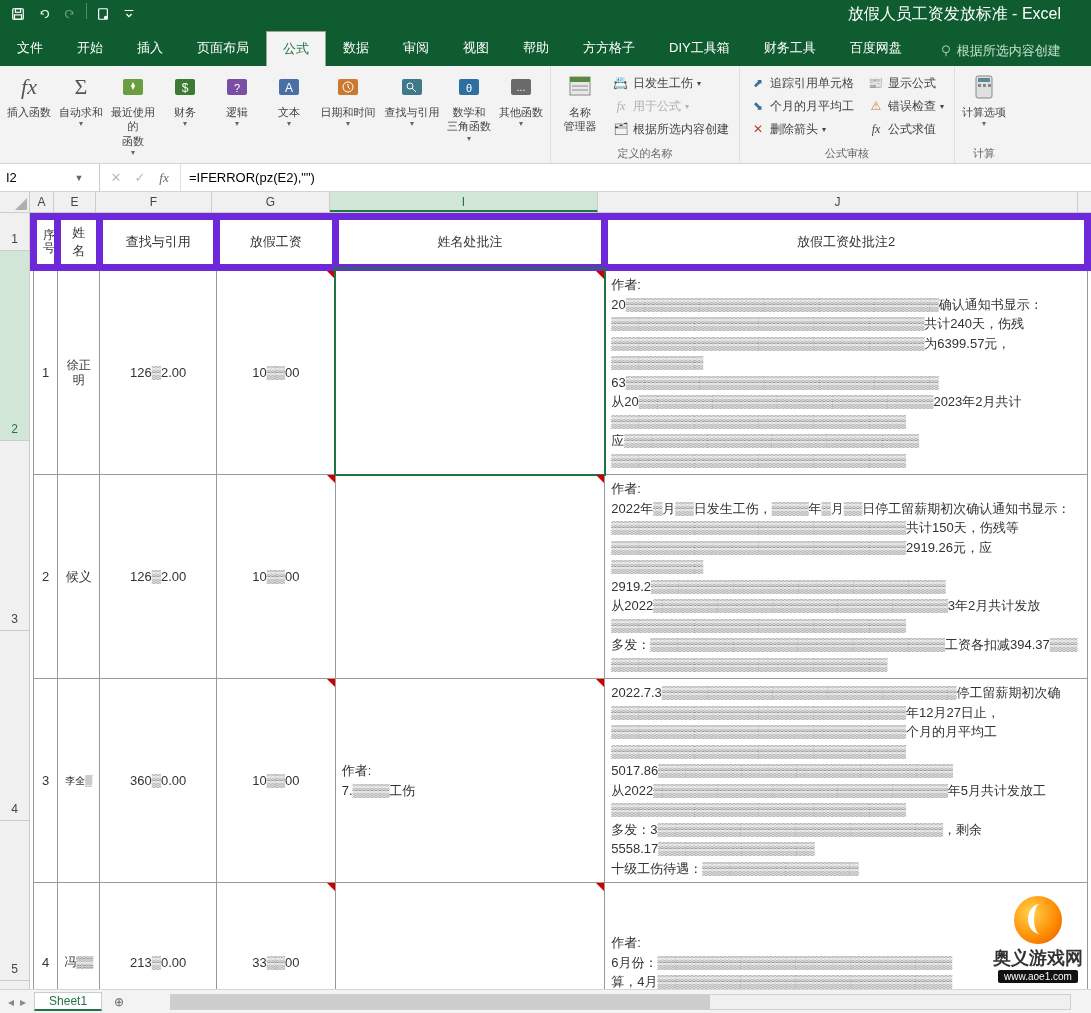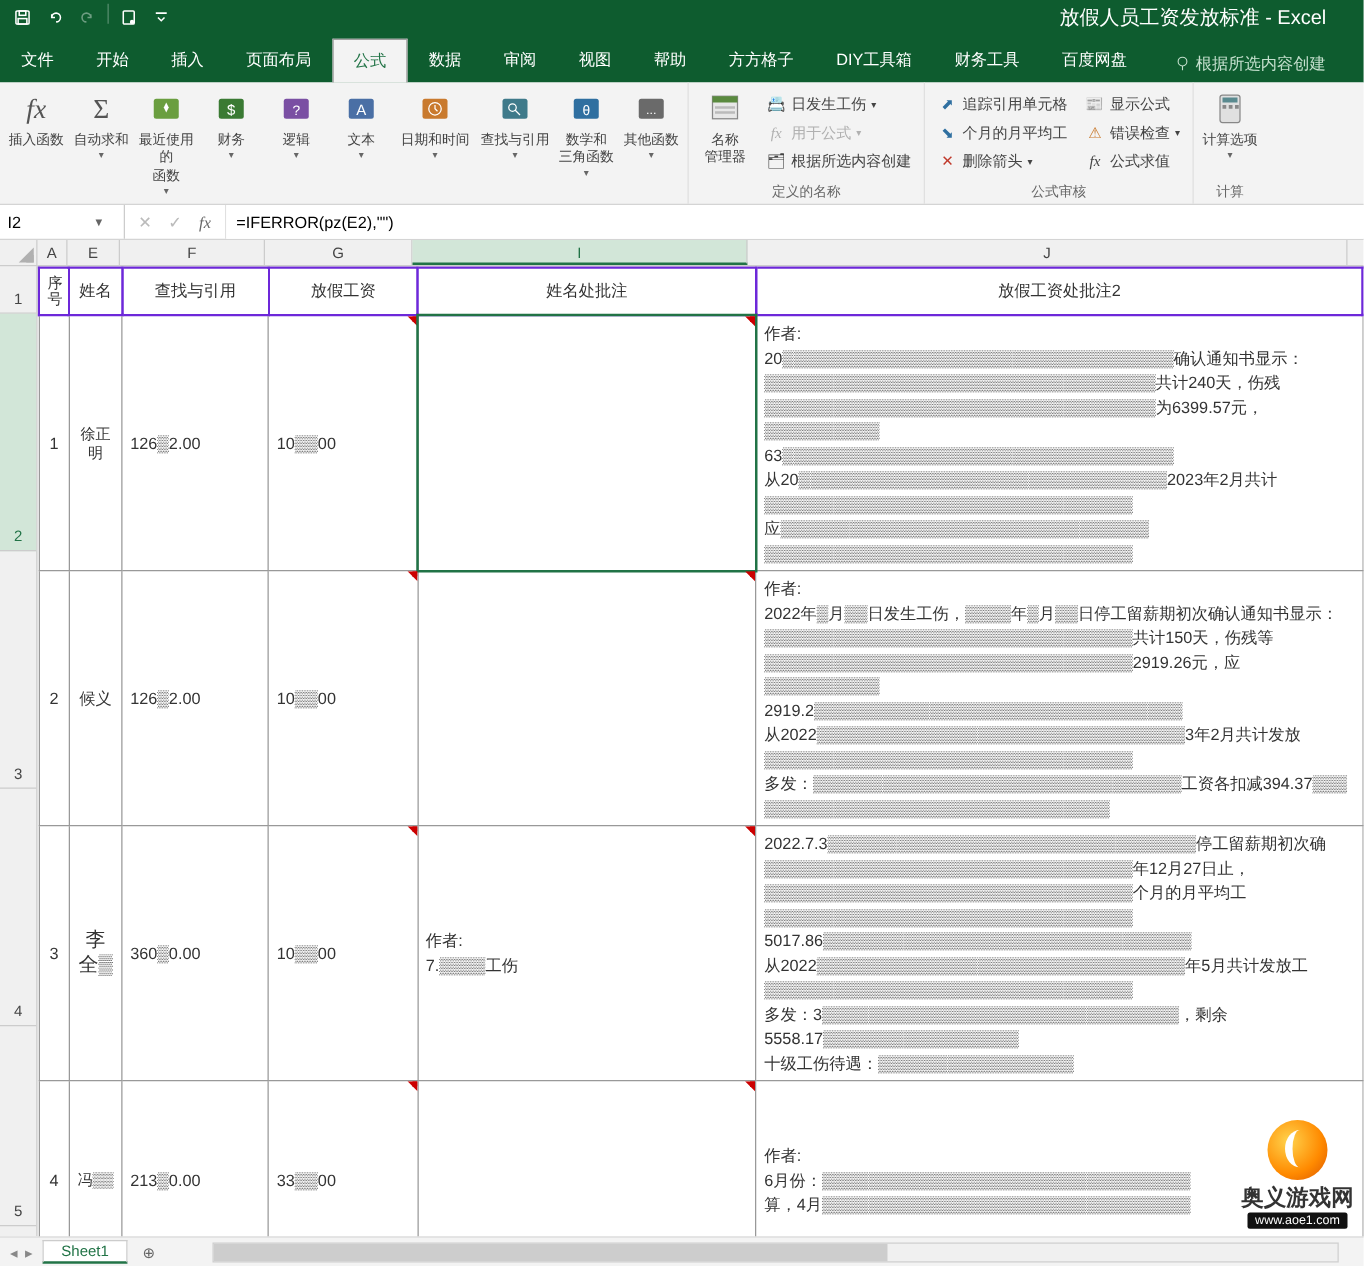--- a/index.html
+++ b/index.html
@@ -51,22 +51,22 @@
 .corner::after { content:''; position:absolute; right:2px; bottom:2px; border:6px solid transparent; border-right-color:#b0b0b0; border-bottom-color:#b0b0b0; }
 .colheads { position:absolute; top:0; left:30px; right:0; height:21px; display:flex; background:#f0f0f0; border-bottom:1px solid #ccc; z-index:2; }
 .colhead { border-right:1px solid #ccc; text-align:center; font-size:12px; color:#444; line-height:20px; cursor:pointer; flex-shrink:0; }
 .colhead.sel { background:#d2e6d8; color:#217346; border-bottom:2px solid #217346; }
 .rowheads { position:absolute; top:21px; left:0; width:30px; bottom:0; background:#f0f0f0; border-right:1px solid #ccc; z-index:2; }
 .rowhead { border-bottom:1px solid #ccc; text-align:center; font-size:12px; color:#444; display:flex; align-items:flex-end; justify-content:center; padding-bottom:4px; cursor:pointer; }
 .rowhead.sel { background:#d2e6d8; color:#217346; }
 .cells { position:absolute; top:21px; left:30px; right:0; bottom:0; }
 table.sheet { border-collapse:collapse; width:100%; table-layout:fixed; }
 table.sheet td { border:1px solid #d0d0d0; font-size:13px; color:#333; vertical-align:middle; padding:4px 6px; overflow:hidden; position:relative; }
-table.sheet td.hdr { background:#fff; text-align:center; font-weight:400; border:2px solid #6d28d9; }
-table.sheet td.num { text-align:left; font-variant-numeric:tabular-nums; }
+table.sheet td.hdr { background:#fff; text-align:center; font-weight:400; border:7px solid #6d28d9; }
+table.sheet td.num { text-align:center; font-variant-numeric:tabular-nums; }
 table.sheet td.ctr { text-align:center; }
 table.sheet td.note { font-size:13px; line-height:1.5; vertical-align:top; padding:4px 6px; border:1px solid #999; }
 table.sheet td.bord { border:1px solid #999; }
 .selcell { outline:2px solid #217346; outline-offset:-1px; }
 .cmt-ind { position:absolute; top:0; right:0; width:0; height:0; border:4px solid transparent; border-top-color:#c00; border-right-color:#c00; }
 
 
 .sheettabs { height:24px; background:#f3f3f3; border-top:1px solid #d4d4d4; display:flex; align-items:center; font-size:12px; }
 .stnav { display:flex; padding:0 8px; gap:6px; color:#888; }
 .stnav span { cursor:pointer; }
@@ -412,21 +412,21 @@
             </td>
         <td class="note" style="white-space:pre-line">作者:
 2022年▒月▒▒日发生工伤，▒▒▒▒年▒月▒▒日停工留薪期初次确认通知书显示：▒▒▒▒▒▒▒▒▒▒▒▒▒▒▒▒▒▒▒▒▒▒▒▒▒▒▒▒▒▒▒▒共计150天，伤残等▒▒▒▒▒▒▒▒▒▒▒▒▒▒▒▒▒▒▒▒▒▒▒▒▒▒▒▒▒▒▒▒2919.26元，应▒▒▒▒▒▒▒▒▒▒
 2919.2▒▒▒▒▒▒▒▒▒▒▒▒▒▒▒▒▒▒▒▒▒▒▒▒▒▒▒▒▒▒▒▒
 从2022▒▒▒▒▒▒▒▒▒▒▒▒▒▒▒▒▒▒▒▒▒▒▒▒▒▒▒▒▒▒▒▒3年2月共计发放▒▒▒▒▒▒▒▒▒▒▒▒▒▒▒▒▒▒▒▒▒▒▒▒▒▒▒▒▒▒▒▒
 多发：▒▒▒▒▒▒▒▒▒▒▒▒▒▒▒▒▒▒▒▒▒▒▒▒▒▒▒▒▒▒▒▒工资各扣减394.37▒▒▒
 ▒▒▒▒▒▒▒▒▒▒▒▒▒▒▒▒▒▒▒▒▒▒▒▒▒▒▒▒▒▒</td>
       </tr>
       <tr style="height:190px">
         <td class="ctr bord">3</td>
-        <td class="ctr bord" style="font-size:16px;line-height:1.2"><span>李全▒</span></td>
+        <td class="ctr bord" style="font-size:10px;line-height:1.2"><span>李全▒</span></td>
         <td class="num bord">360▒0.00</td>
         <td class="num bord">10▒▒00<span class="cmt-ind"></span></td>
         <td class="note" style="white-space:pre-line;vertical-align:middle">作者:
 7.▒▒▒▒工伤<span class="cmt-ind"></span></td>
         <td class="note" style="white-space:pre-line">2022.7.3▒▒▒▒▒▒▒▒▒▒▒▒▒▒▒▒▒▒▒▒▒▒▒▒▒▒▒▒▒▒▒▒停工留薪期初次确▒▒▒▒▒▒▒▒▒▒▒▒▒▒▒▒▒▒▒▒▒▒▒▒▒▒▒▒▒▒▒▒年12月27日止，▒▒▒▒▒▒▒▒▒▒▒▒▒▒▒▒▒▒▒▒▒▒▒▒▒▒▒▒▒▒▒▒个月的月平均工▒▒▒▒▒▒▒▒▒▒▒▒▒▒▒▒▒▒▒▒▒▒▒▒▒▒▒▒▒▒▒▒
 5017.86▒▒▒▒▒▒▒▒▒▒▒▒▒▒▒▒▒▒▒▒▒▒▒▒▒▒▒▒▒▒▒▒
 从2022▒▒▒▒▒▒▒▒▒▒▒▒▒▒▒▒▒▒▒▒▒▒▒▒▒▒▒▒▒▒▒▒年5月共计发放工▒▒▒▒▒▒▒▒▒▒▒▒▒▒▒▒▒▒▒▒▒▒▒▒▒▒▒▒▒▒▒▒
 多发：3▒▒▒▒▒▒▒▒▒▒▒▒▒▒▒▒▒▒▒▒▒▒▒▒▒▒▒▒▒▒▒，剩余5558.17▒▒▒▒▒▒▒▒▒▒▒▒▒▒▒▒▒
 十级工伤待遇：▒▒▒▒▒▒▒▒▒▒▒▒▒▒▒▒▒</td>
       </tr>

